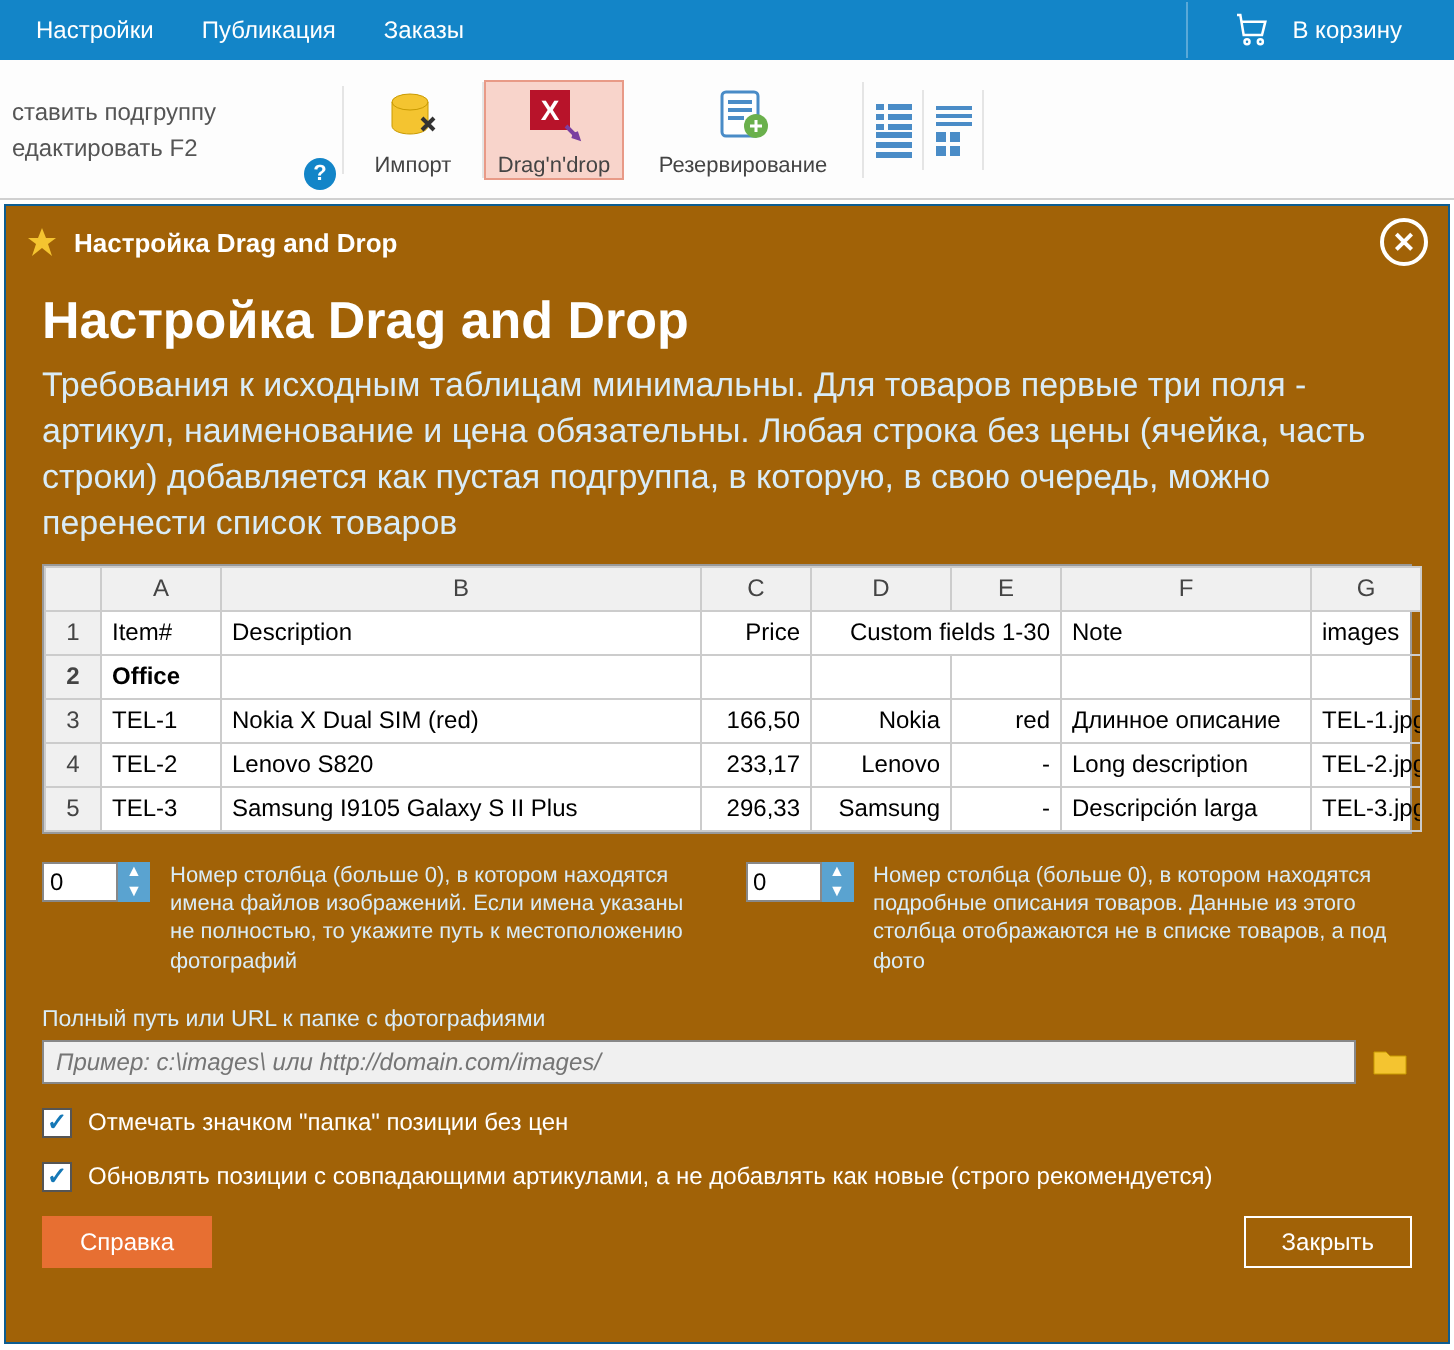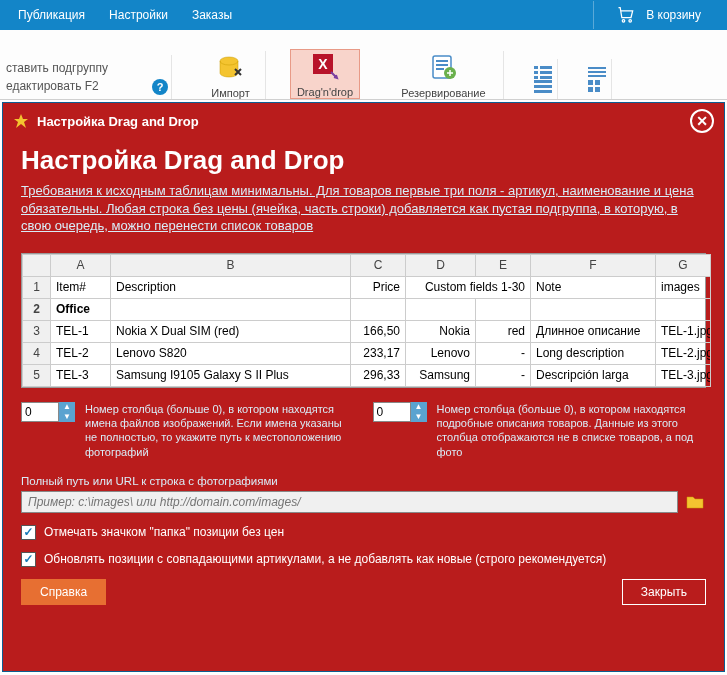--- a/index.html
+++ b/index.html
@@ -4,42 +4,42 @@
 <style>
 * { margin: 0; padding: 0; box-sizing: border-box; font-family: "Segoe UI", Tahoma, sans-serif; }
 body { width: 727px; height: 675px; overflow: hidden; background: #fff; }
 
 .main-menu { background: #1385c8; height: 30px; display: flex; align-items: center; padding: 0 6px; gap: 0; }
 .main-menu .menu-item { color: #fff; font-size: 12px; padding: 6px 12px; cursor: pointer; }
 .main-menu .cart { margin-left: auto; display: flex; align-items: center; gap: 10px; padding: 4px 20px 4px 22px; border-left: 1px solid rgba(255,255,255,0.3); }
 .main-menu .cart-icon { width: 20px; height: 20px; }
 .main-menu .cart-label { color: #fff; font-size: 12px; }
 
-.ribbon { background: #fdfdfd; height: 70px; display: flex; align-items: flex-end; border-bottom: 1px solid #d0d0d0; position: relative; gap: 24px; }
+.ribbon { background: #fdfdfd; height: 70px; display: flex; align-items: center; border-bottom: 1px solid #d0d0d0; position: relative; }
 .ribbon-left { width: 172px; display: flex; flex-direction: column; justify-content: space-between; padding: 4px 6px; border-right: 1px solid #e5e5e5; }
 .ribbon-left-item { font-size: 12px; color: #555; padding: 2px 0; }
 .ribbon-help { position: absolute; left: 152px; bottom: 4px; width: 16px; height: 16px; border-radius: 50%; background: #1385c8; color: #fff; font-size: 11px; display: flex; align-items: center; justify-content: center; font-weight: bold; }
 
 .ribbon-btn { width: 70px; display: flex; flex-direction: column; align-items: center; justify-content: center; gap: 4px; font-size: 11px; color: #444; border-right: 1px solid #e5e5e5; }
 .ribbon-btn.wide { width: 120px; }
 .ribbon-btn.active { background: #f8d4cb; border: 1px solid #e89a87; }
 .ribbon-icon { width: 32px; height: 32px; }
 .ribbon-mini-col { width: 30px; display: flex; flex-direction: column; align-items: center; justify-content: space-around; padding: 6px 0; border-right: 1px solid #e5e5e5; }
 .ribbon-mini { width: 20px; height: 14px; }
 
-.dialog { position: absolute; left: 2px; top: 102px; width: 723px; height: 570px; background: #b91c1c; border: 1px solid #0d5d91; }
+.dialog { position: absolute; left: 2px; top: 102px; width: 723px; height: 570px; background: #a16207; border: 1px solid #0d5d91; }
 .dlg-title { display: flex; align-items: center; padding: 6px 10px; gap: 8px; }
 .dlg-title-icon { width: 16px; height: 16px; }
 .dlg-title-text { color: #fff; font-size: 13px; font-weight: bold; }
 .dlg-close { margin-left: auto; width: 24px; height: 24px; border: 2px solid #fff; border-radius: 50%; display: flex; align-items: center; justify-content: center; color: #fff; font-size: 14px; font-weight: bold; cursor: pointer; }
 
 .dlg-body { padding: 6px 18px 12px 18px; color: #fff; }
 .dlg-h1 { font-size: 26px; font-weight: 600; margin-bottom: 6px; }
 .dlg-intro { font-size: 12.5px; font-weight: bold; line-height: 1.35; margin-bottom: 10px; }
-.dlg-req { font-size: 13px; line-height: 1.35; margin-bottom: 18px; color: #d9ecf7; text-decoration: underline; }
+.dlg-req { font-size: 17px; line-height: 1.35; margin-bottom: 8px; color: #d9ecf7; }
 
 .sheet { background: #fff; border: 1px solid #999; color: #000; font-size: 12px; }
 .sheet table { border-collapse: collapse; width: 100%; table-layout: fixed; }
 .sheet th, .sheet td { border: 1px solid #ccc; padding: 3px 5px; height: 22px; white-space: nowrap; overflow: hidden; }
 .sheet th { background: #f0f0f0; font-weight: normal; text-align: center; color: #444; }
 .sheet .rowhdr { background: #f0f0f0; text-align: center; width: 28px; color: #444; }
 .sheet .num { text-align: right; }
 .sheet .bold td { font-weight: bold; }
 .col-a{width:60px}.col-b{width:240px}.col-c{width:55px}.col-d{width:70px}.col-e{width:55px}.col-f{width:125px}.col-g{width:55px}
 
@@ -63,22 +63,22 @@
 
 .dlg-buttons { display: flex; margin-top: 12px; }
 .btn { border: 1px solid #fff; padding: 5px 18px; font-size: 12px; color: #fff; cursor: pointer; }
 .btn.primary { background: #e76f32; border-color: #e76f32; }
 .btn.secondary { margin-left: auto; background: transparent; }
 </style>
 </head>
 <body>
 
 <div class="main-menu">
+  <div class="menu-item">Настройки</div>
   <div class="menu-item">Публикация</div>
-  <div class="menu-item">Настройки</div>
   <div class="menu-item">Заказы</div>
   <div class="cart">
     <svg class="cart-icon" viewBox="0 0 24 24" fill="none" stroke="#fff" stroke-width="1.5">
         <path d="M3 3h2l2 12h11l2-8H6"></path>
         <circle cx="9" cy="19" r="1.5"></circle>
         <circle cx="17" cy="19" r="1.5"></circle>
       </svg>
     <span class="cart-label">В корзину</span>
   </div>
 </div>
@@ -251,21 +251,21 @@
           <input class="spin-input" value="0" style="">
           <div class="spin-arrows">
               <div>▲</div>
               <div>▼</div>
             </div>
         </div>
         <div class="spin-desc">Номер столбца (больше 0), в котором находятся подробные описания товаров. Данные из этого столбца отображаются не в списке товаров, а под фото</div>
       </div>
     </div>
 
-    <div class="path-label">Полный путь или URL к строка с фотографиями</div>
+    <div class="path-label">Полный путь или URL к папке с фотографиями</div>
     <div class="path-row">
       <input class="path-input" placeholder="Пример: c:\images\ или http://domain.com/images/" style="">
       <div class="path-browse">
         <svg width="18" height="14" viewBox="0 0 18 14">
             <path d="M1 2h6l2 2h8v9H1z" fill="#f4c430" stroke="#c99a00" stroke-width="0.5"></path>
           </svg>
       </div>
     </div>
 
     <div class="chk-row">

